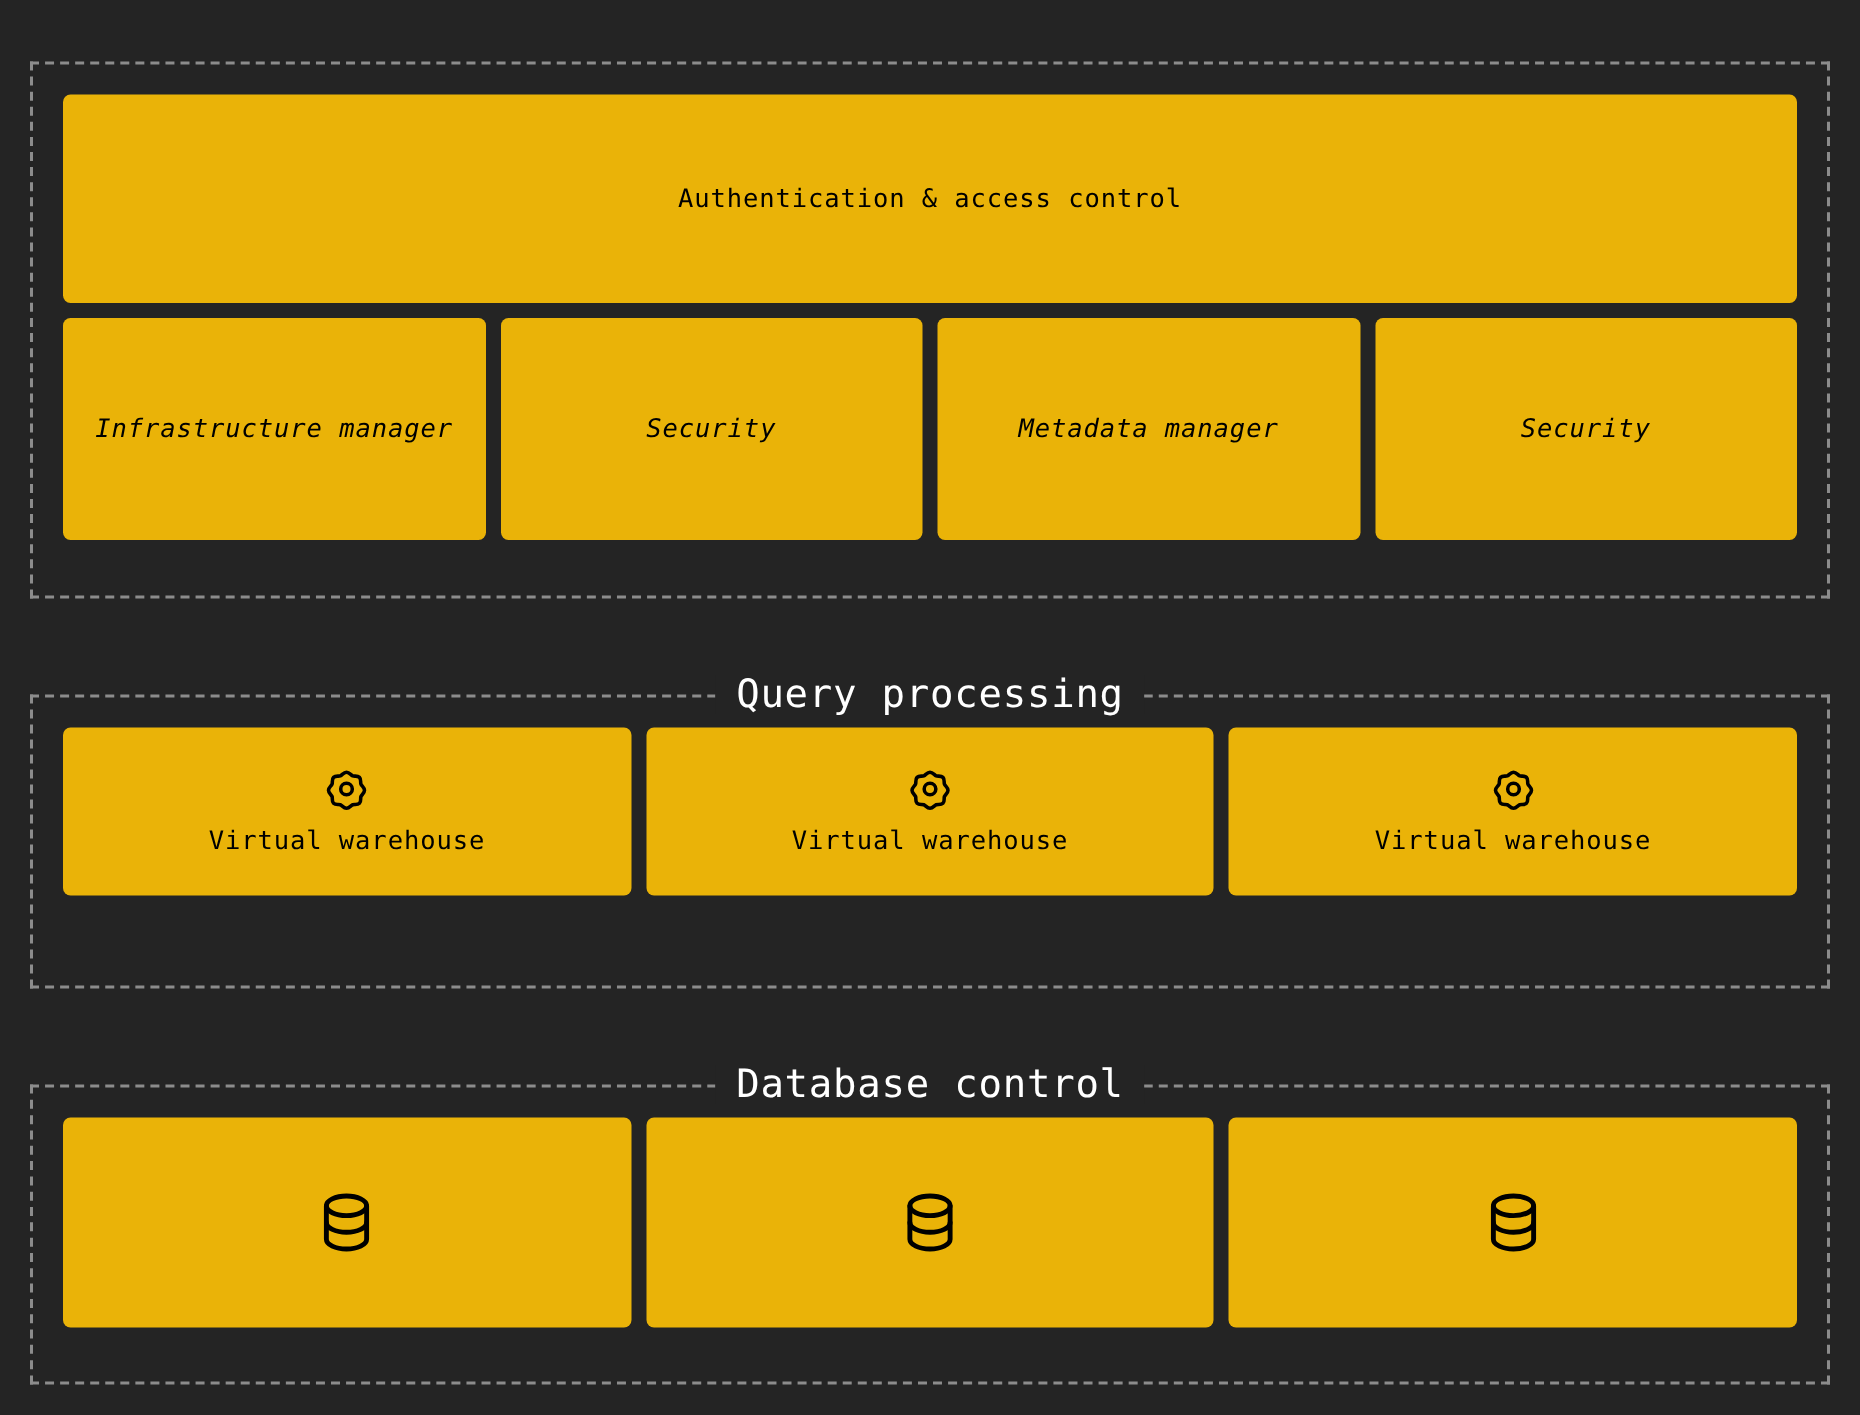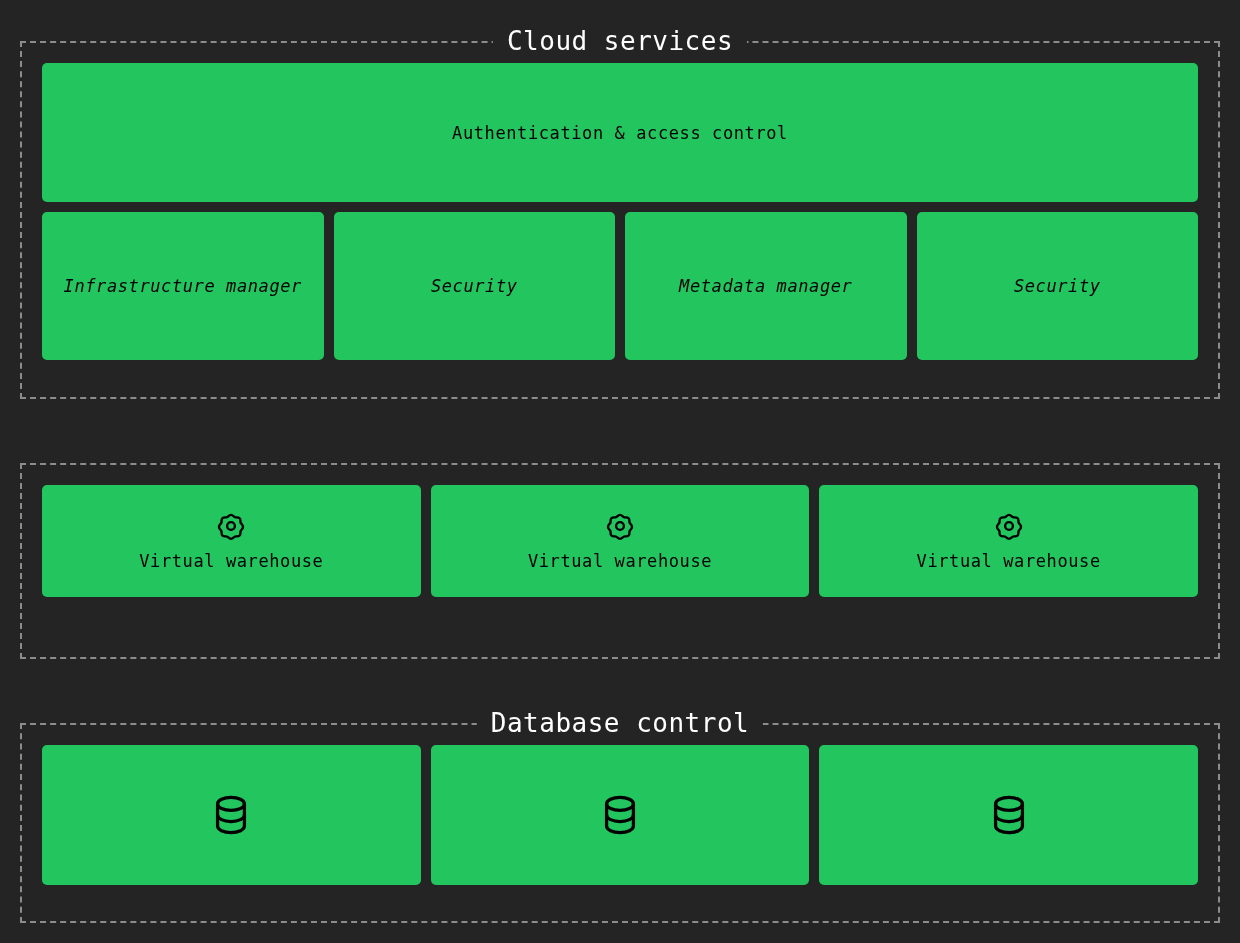--- a/index.html
+++ b/index.html
@@ -52,21 +52,21 @@
     display: flex;
     gap: 10px;
   }
   .row + .row {
     margin-top: 10px;
   }
 
   .node {
     flex: 1 1 0;
     box-sizing: border-box;
-    background: #22c55e;
+    background: #eab308;
     border-radius: 5px;
     display: flex;
     flex-direction: column;
     align-items: center;
     justify-content: center;
     color: #000000;
     font-size: 17px;
     letter-spacing: 0.6px;
     text-align: center;
     padding: 6px 10px;
@@ -95,21 +95,20 @@
 
   .group-storage { margin-top: 64px; height: 200px; }
   .group-storage .node { height: 140px; }
 </style>
 </head>
 <body>
 
 <div id="diagram">
 
   <section class="group group-cloud">
-    <div class="group-title">Cloud services</div>
 
     <div class="row">
       <div class="node node-wide">
         <span class="node-label">Authentication &amp; access control</span>
       </div>
     </div>
 
     <div class="row">
       <div class="node node-small">
         <span class="node-label">Infrastructure manager</span>
@@ -120,20 +119,21 @@
       <div class="node node-small">
         <span class="node-label">Metadata manager</span>
       </div>
       <div class="node node-small">
         <span class="node-label">Security</span>
       </div>
     </div>
   </section>
 
   <section class="group group-query">
+    <div class="group-title">Query processing</div>
 
     <div class="row">
 
       <div class="node">
         <span class="node-icon">
           <svg width="30" height="30" viewBox="0 0 24 24" fill="none" stroke="#000000" stroke-width="1.9" stroke-linecap="round" stroke-linejoin="round">
             <circle cx="12" cy="12" r="3.1"></circle>
             <path d="M12 3.1c1.6 0 2.3 1.5 3.3 1.9 1 .4 2.5-.3 3.6.8 1.1 1.1.4 2.6.8 3.6.4 1 1.9 1.7 1.9 3.3s-1.5 2.3-1.9 3.3c-.4 1 .3 2.5-.8 3.6-1.1 1.1-2.6.4-3.6.8-1 .4-1.7 1.9-3.3 1.9s-2.3-1.5-3.3-1.9c-1-.4-2.5.3-3.6-.8-1.1-1.1-.4-2.6-.8-3.6-.4-1-1.9-1.7-1.9-3.3s1.5-2.3 1.9-3.3c.4-1-.3-2.5.8-3.6 1.1-1.1 2.6-.4 3.6-.8 1-.4 1.7-1.9 3.3-1.9z"></path>
           </svg>
         </span>

